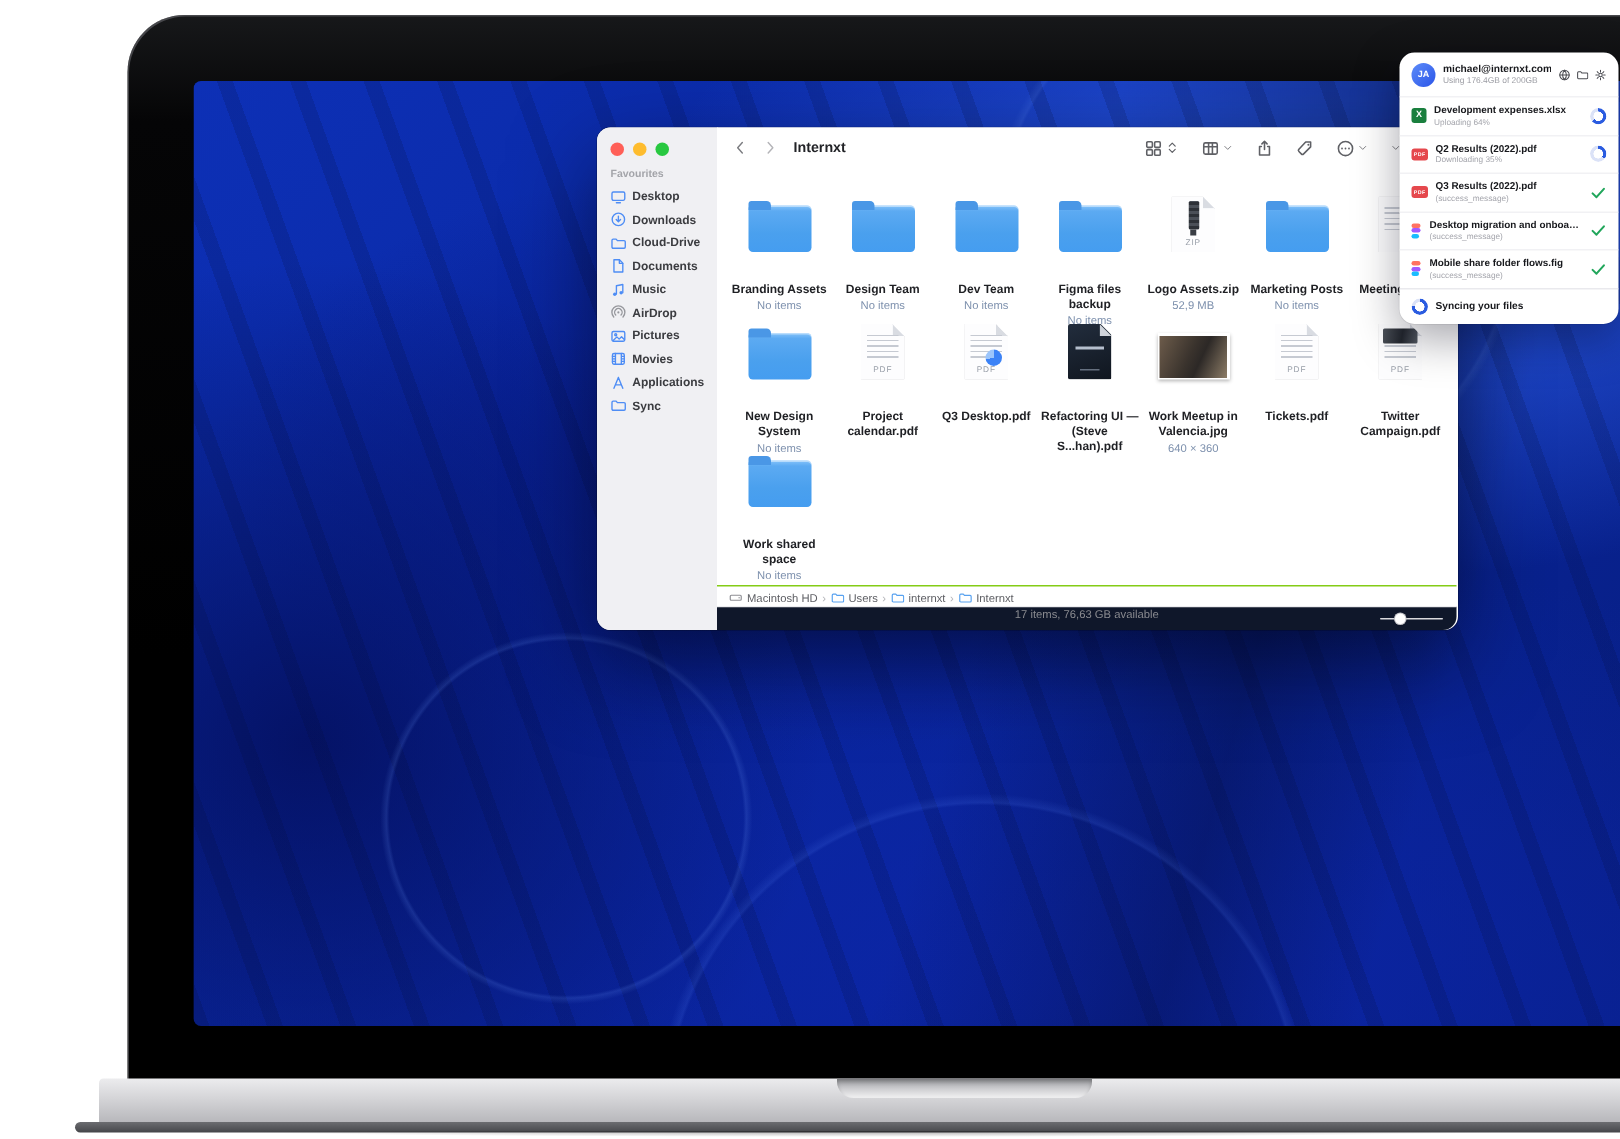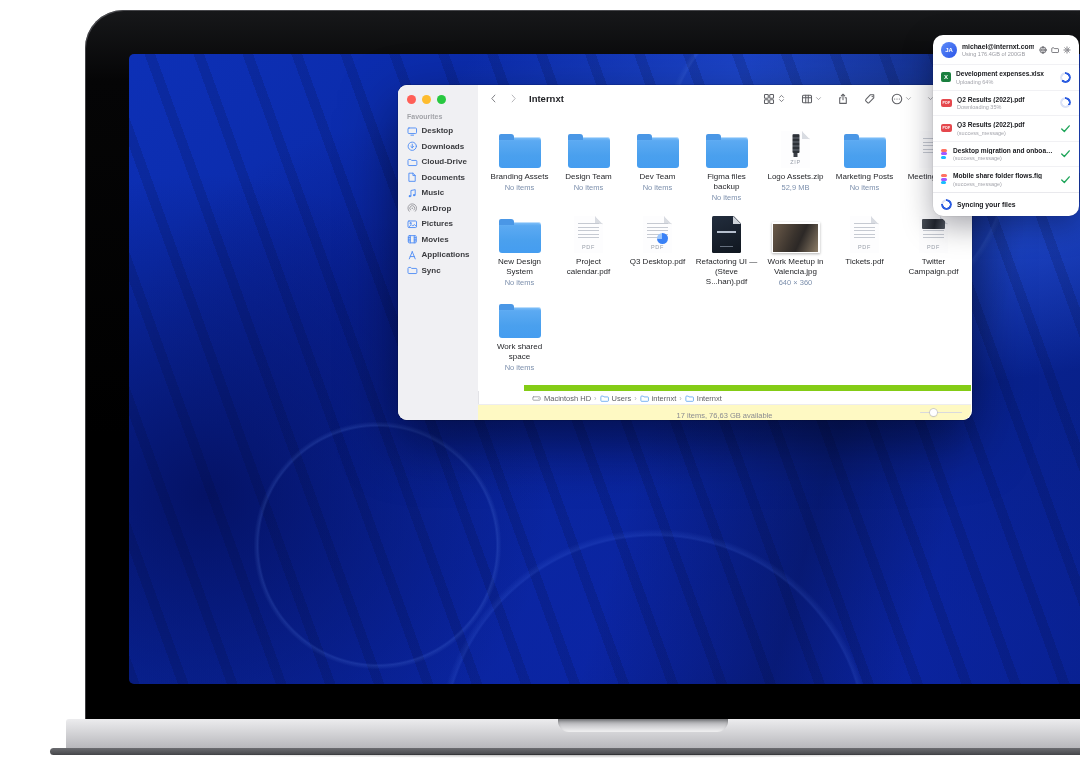--- a/index.html
+++ b/index.html
@@ -57,21 +57,21 @@
   .tb-icon{width:12px;height:12px;color:#5f6065;}
   .tb-icon.small{width:9px;height:9px;}
   .tb-chev{width:7px;height:7px;color:#737478;}
   .dark-circle{width:13px;height:13px;border-radius:50%;background:#303135;display:flex;align-items:center;justify-content:center;}
   .dark-circle::after{content:"";width:5px;height:5px;border-radius:2px;background:#d9d9dc;}
 
   .content{position:absolute;left:80px;right:1px;top:27px;bottom:29px;overflow:hidden;background:#fff;}
   .grid{display:flex;flex-wrap:wrap;padding:13px 0 0 7px;}
   .cell{width:69px;height:85px;text-align:center;}
   .fibox{height:43px;display:flex;align-items:flex-end;justify-content:center;}
-  .fname{font-size:8px;line-height:1.22;color:#1f2024;margin-top:4px;padding:0 2px;word-wrap:break-word;}
+  .fname{font-size:8px;line-height:1.22;color:#1f2024;margin-top:20px;padding:0 2px;word-wrap:break-word;font-weight:bold;}
   .finfo{font-size:7.5px;color:#7d90ad;margin-top:1px;}
 
   
   .fi-folder{position:relative;width:42px;height:31px;border-radius:2px 3px 3px 3px;
     background:linear-gradient(180deg,#85c3fa 0%,#5caaf2 12%,#4aa0ee 60%,#459df0 100%);
     box-shadow:inset 0 1px 0 rgba(255,255,255,.45);}
   .fi-folder::before{content:"";position:absolute;top:-3.5px;left:0;width:15px;height:6px;border-radius:2px 3px 0 0;background:#4a97e6;}
   .fi-page{position:relative;width:29px;height:37px;background:#fdfdfe;
     clip-path:polygon(0 0,72% 0,100% 22%,100% 100%,0 100%);
     box-shadow:0 0 0 .6px #d5d6db, 0 1px 2px rgba(0,0,0,.12);}
@@ -93,29 +93,29 @@
   .fi-zipper::after{content:"";position:absolute;left:50%;transform:translateX(-50%);bottom:-4px;width:4px;height:4px;background:#3a3e45;}
   .fi-photo{width:45px;height:28px;background:#fff;padding:1.5px;box-shadow:0 1px 2.5px rgba(0,0,0,.3);}
   .fi-photo-in{width:100%;height:100%;background:linear-gradient(115deg,#6d5c4b 0%,#3a332d 45%,#2c2826 60%,#8d7d67 100%);}
   .fi-cover{position:relative;width:29px;height:37px;border-radius:1.5px;
     background:linear-gradient(160deg,#222d3d 0%,#10161f 100%);
     clip-path:polygon(0 0,75% 0,100% 20%,100% 100%,0 100%);box-shadow:0 1px 2px rgba(0,0,0,.25);}
   .fi-cover .fi-fold{background:#cfd4db;}
   .fi-cover-line{position:absolute;top:15px;left:5px;right:5px;height:1.5px;background:rgba(220,230,245,.8);}
   .fi-cover-line2{position:absolute;bottom:6px;left:8px;right:8px;height:1px;background:rgba(200,215,235,.45);}
 
-  .pathbar{position:absolute;left:80px;right:1px;bottom:15px;height:14px;border-top:6px solid #84cc16;
-    display:flex;align-items:center;gap:3px;padding-left:8px;background:#fff;margin-left:46px;}
+  .pathbar{position:absolute;left:80px;right:1px;bottom:15px;height:14px;border-top:1px solid #84cc16;
+    display:flex;align-items:center;gap:3px;padding-left:8px;background:#fff;}
   .crumb{display:flex;align-items:center;gap:3px;}
   .crumb-icon{width:9px;height:9px;color:#8e8f94;}
   .crumb-icon.blue{color:#58a2f0;}
   .crumb-label{font-size:7.5px;color:#5d5e63;}
   .crumb-sep{font-size:7.5px;color:#b3b4b9;}
   .statusbar{position:absolute;left:80px;right:1px;bottom:0;height:15px;border-top:1px solid #ededf0;
-    display:flex;align-items:flex-end;justify-content:center;font-size:7.5px;color:#8a8b90;background:#fef9c3;border-radius:0 0 9px 0;}
+    display:flex;align-items:flex-start;justify-content:center;font-size:7.5px;color:#8a8b90;background:#0f172a;border-radius:0 0 9px 0;}
   .zoomslider{position:absolute;right:9px;bottom:5px;width:42px;height:6px;}
   .zs-track{position:absolute;top:2.5px;left:0;right:0;height:1.5px;background:#d9d9dd;border-radius:1px;}
   .zs-knob{position:absolute;top:-0.5px;left:10px;width:7px;height:7px;border-radius:50%;background:#fff;box-shadow:0 0 0 .7px #c3c3c8,0 .5px 1.5px rgba(0,0,0,.25);}
 
   
   .popup{position:absolute;left:933px;top:35px;width:146px;background:#fff;border-radius:10px;z-index:50;
     box-shadow:0 10px 30px rgba(0,0,20,.35), 0 0 0 .5px rgba(0,0,0,.08);overflow:hidden;}
   .p-header{display:flex;align-items:center;gap:5px;padding:7px 8px 6px;}
   .avatar{width:16px;height:16px;border-radius:50%;flex:none;display:flex;align-items:center;justify-content:center;
     background:linear-gradient(135deg,#5d8cf9,#2b55e8);color:#fff;font-size:6px;font-weight:700;}

